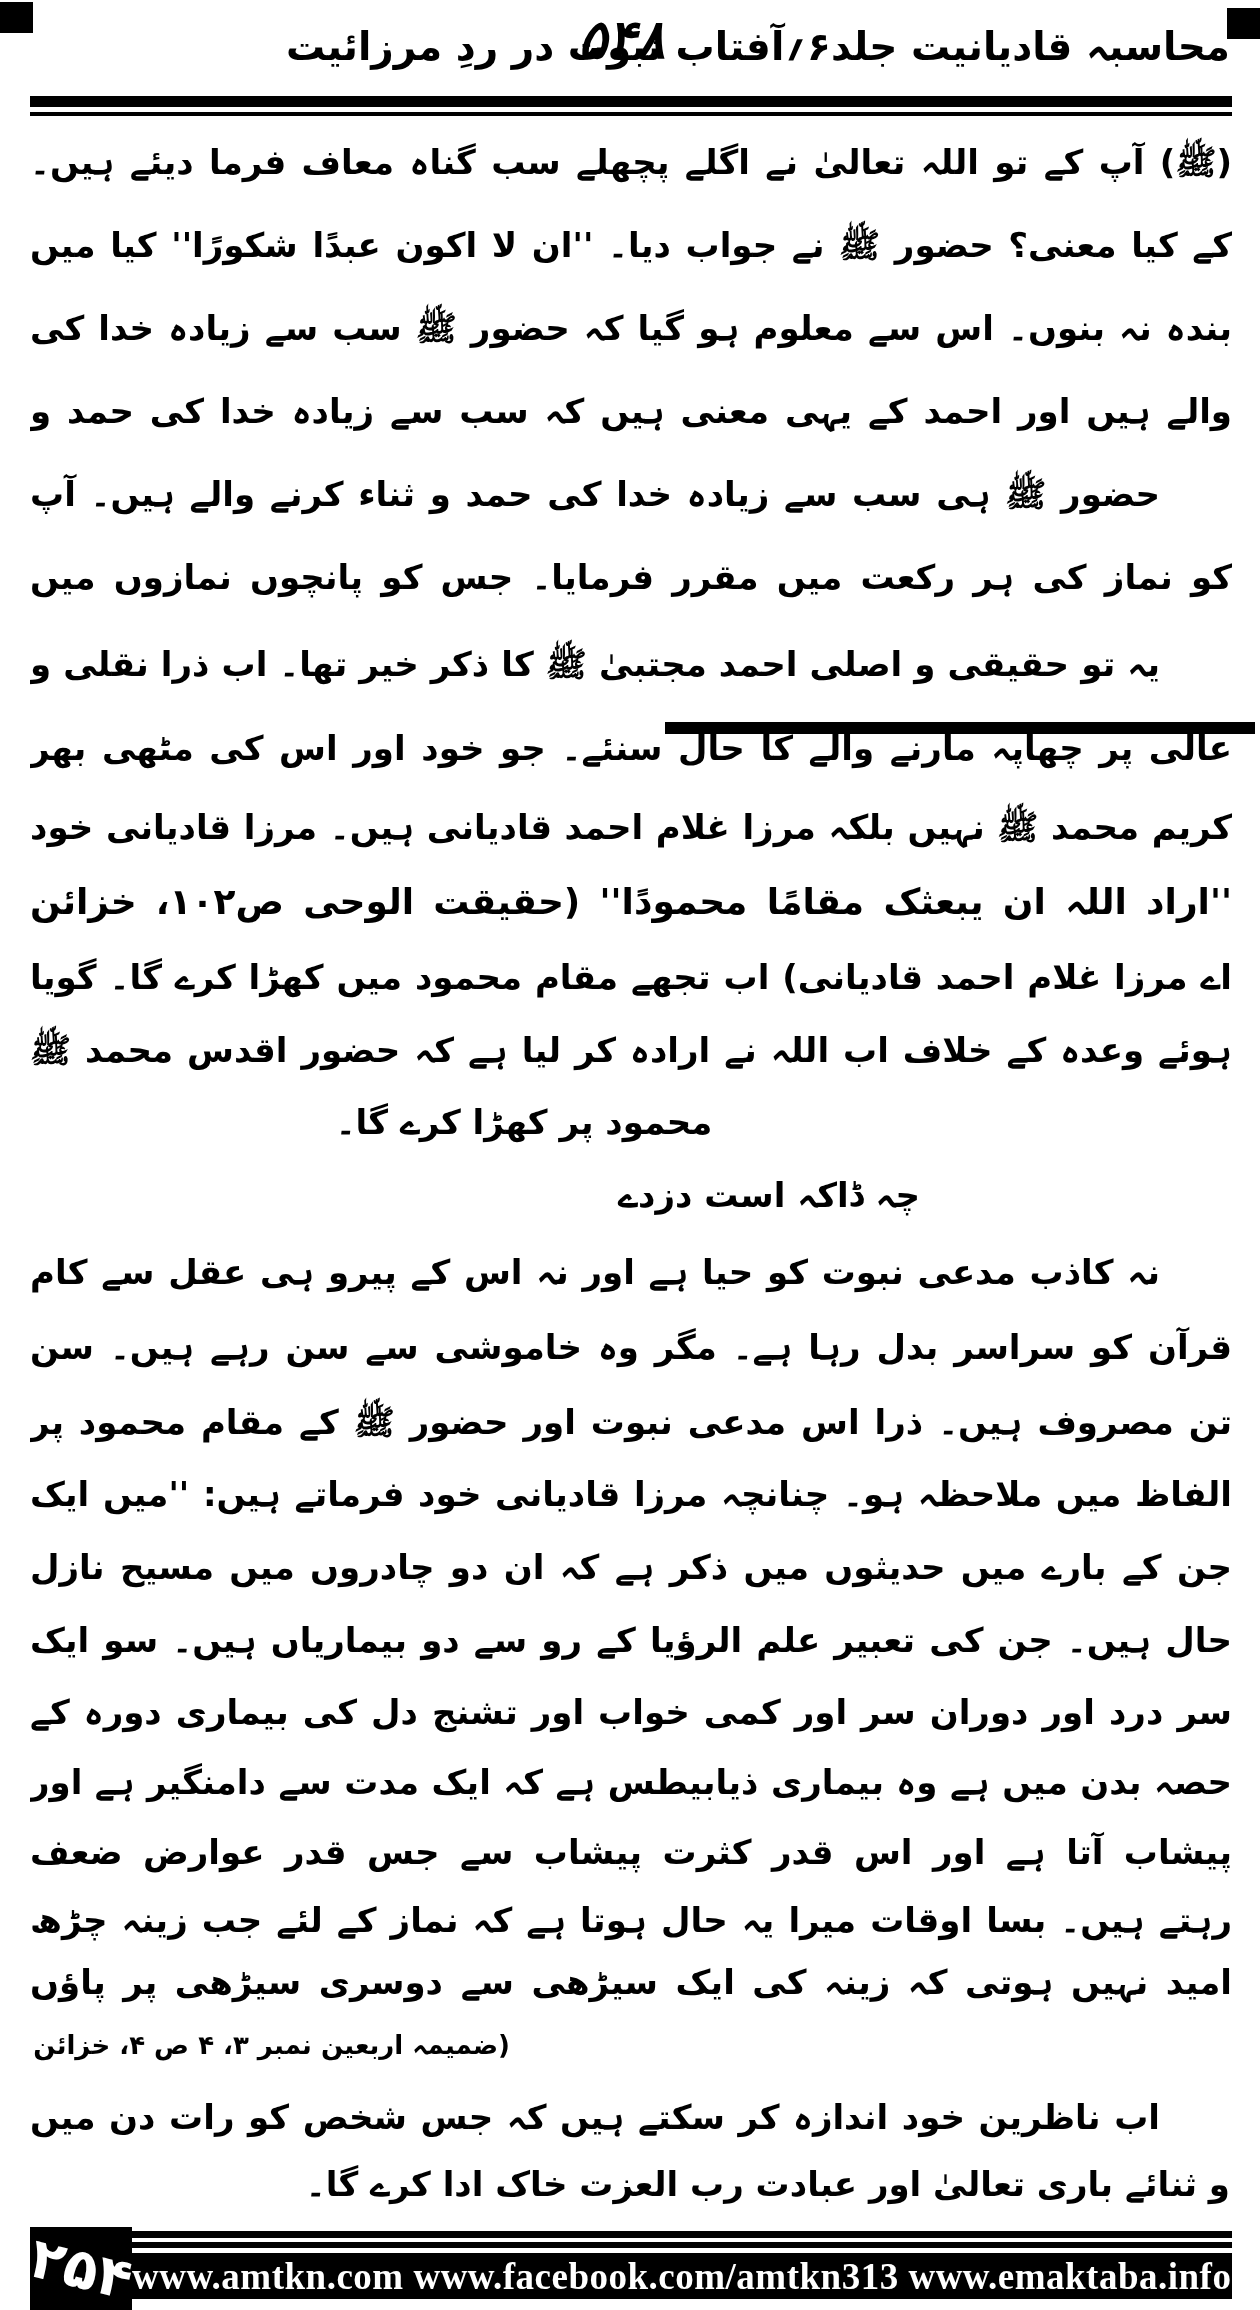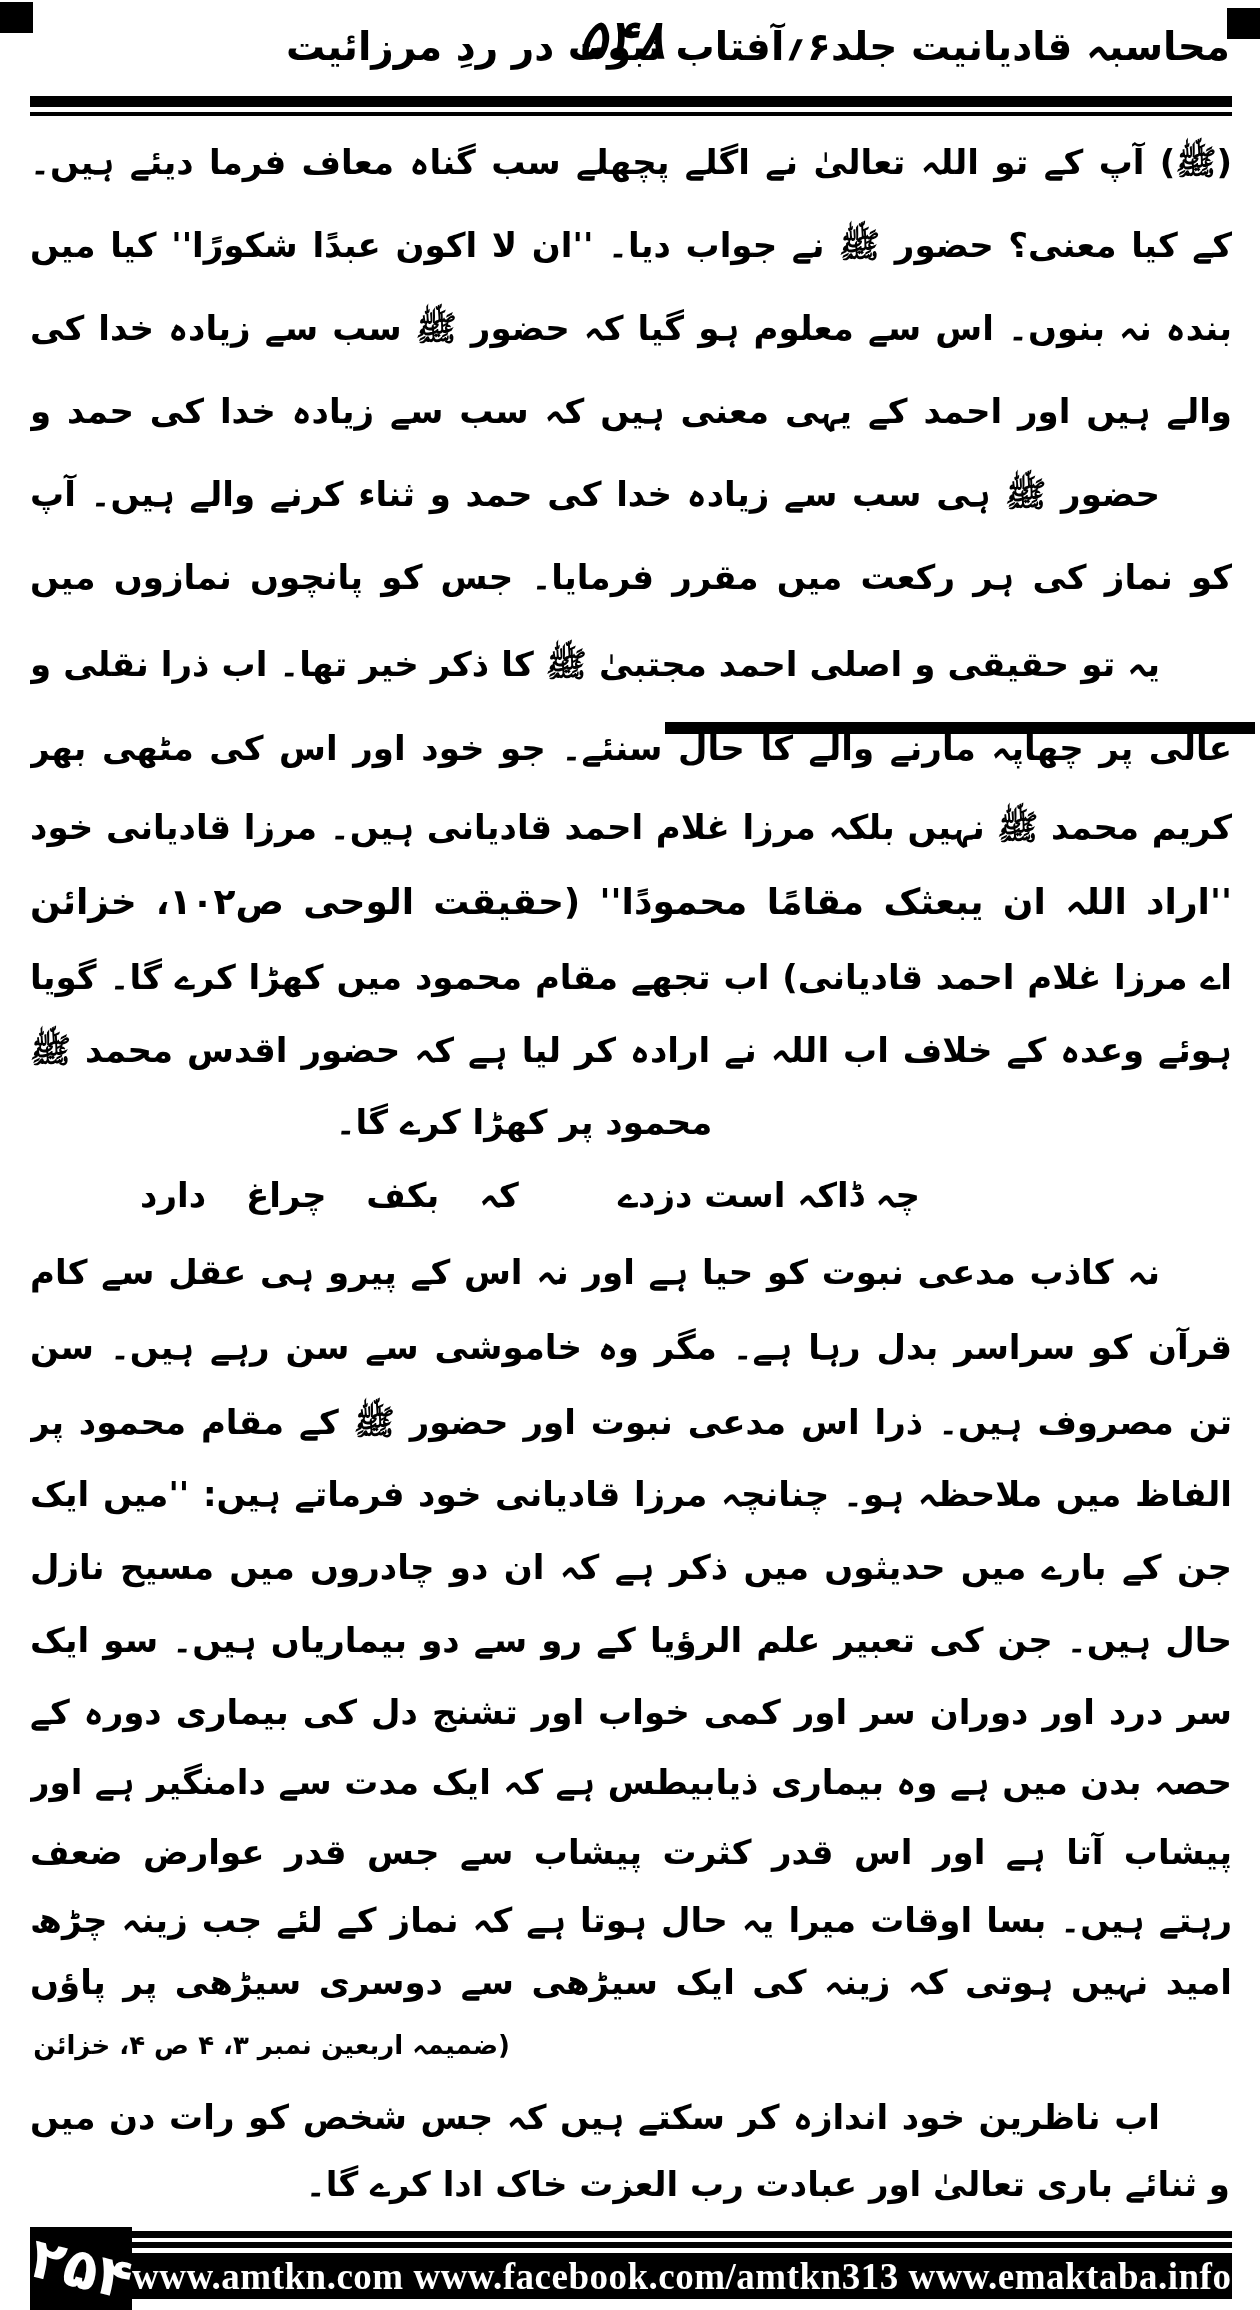--- a/index.html
+++ b/index.html
@@ -111,21 +111,20 @@
       <div class="line normal" style="top: 545px;">کو نماز کی ہر رکعت میں مقرر فرمایا۔ جس کو پانچوں نمازوں میں ساری دنیا کے مسلمان تقریباً پچاس</div>
       <div class="line indent" style="top: 632px;">یہ تو حقیقی و اصلی احمد مجتبیٰ ﷺ کا ذکر خیر تھا۔ اب ذرا نقلی و ظلی مدعی نبوت حضور ﷺ کے منصب</div>
       <div class="line normal" style="top: 716px;">عالی پر چھاپہ مارنے والے کا حال سنئے۔ جو خود اور اس کی مٹھی بھر جماعت کہتی ہے کہ بشارت احمد کے مصداق نبی</div>
       <div class="line normal" style="top: 795px;">کریم محمد ﷺ نہیں بلکہ مرزا غلام احمد قادیانی ہیں۔ مرزا قادیانی خود فرماتے ہیں کہ مجھے اللہ نے الہام کیا ہے</div>
       <div class="line quote" style="top: 870px;">''اراد اللہ ان یبعثک مقامًا محمودًا'' (حقیقت الوحی ص۱۰۲، خزائن ج۲۲ ص۱۰۵) اللہ نے ارادہ کر لیا ہے (کہ</div>
       <div class="line normal" style="top: 945px;">اے مرزا غلام احمد قادیانی) اب تجھے مقام محمود میں کھڑا کرے گا۔ گویا اس کا صاف مطلب یہ ہوا کہ قرآن میں کئے</div>
       <div class="line normal" style="top: 1018px;">ہوئے وعدہ کے خلاف اب اللہ نے ارادہ کر لیا ہے کہ حضور اقدس محمد ﷺ کے بجائے مرزا غلام احمد قادیانی کو مقام</div>
       <div class="line frag" style="top: 1090px;">محمود پر کھڑا کرے گا۔</div>
       <div class="line verse" style="top: 1163px;">
         <span class="hemi1">چہ ڈاکہ است دزدے</span>
-        <span class="hemi2">کہ بکف چراغ دارد</span>
       </div>
       <div class="line indent" style="top: 1240px;">نہ کاذب مدعی نبوت کو حیا ہے اور نہ اس کے پیرو ہی عقل سے کام لیتے ہیں کہ یہ وہ کیا کہہ رہا ہے۔ تعلیم</div>
       <div class="line normal" style="top: 1315px;">قرآن کو سراسر بدل رہا ہے۔ مگر وہ خاموشی سے سن رہے ہیں۔ سن ہی نہیں رہے بلکہ اس کی پیروی میں مشغول و ہمہ</div>
       <div class="line normal" style="top: 1390px;">تن مصروف ہیں۔ ذرا اس مدعی نبوت اور حضور ﷺ کے مقام محمود پر ڈاکہ ڈالنے والے کی حالت زار اس کے اپنے</div>
       <div class="line normal" style="top: 1462px;">الفاظ میں ملاحظہ ہو۔ چنانچہ مرزا قادیانی خود فرماتے ہیں: ''میں ایک دائم المریض آدمی ہوں اور وہ دو زرد چادریں</div>
       <div class="line normal" style="top: 1535px;">جن کے بارے میں حدیثوں میں ذکر ہے کہ ان دو چادروں میں مسیح نازل ہوگا۔ وہ دو زرد چادریں میرے شامل</div>
       <div class="line normal" style="top: 1608px;">حال ہیں۔ جن کی تعبیر علم الرؤیا کے رو سے دو بیماریاں ہیں۔ سو ایک چادر میرے اوپر کے حصے میں ہے کہ ہمیشہ</div>
       <div class="line normal" style="top: 1680px;">سر درد اور دوران سر اور کمی خواب اور تشنج دل کی بیماری دورہ کے ساتھ آتی ہے اور دوسری چادر جو میرے نیچے کے</div>
       <div class="line normal" style="top: 1750px;">حصہ بدن میں ہے وہ بیماری ذیابیطس ہے کہ ایک مدت سے دامنگیر ہے اور بسا اوقات سو سو دفعہ رات کو یا دن کو</div>
       <div class="line normal" style="top: 1820px;">پیشاب آتا ہے اور اس قدر کثرت پیشاب سے جس قدر عوارض ضعف وغیرہ ہوتے ہیں وہ سب میرے شامل حال</div>

